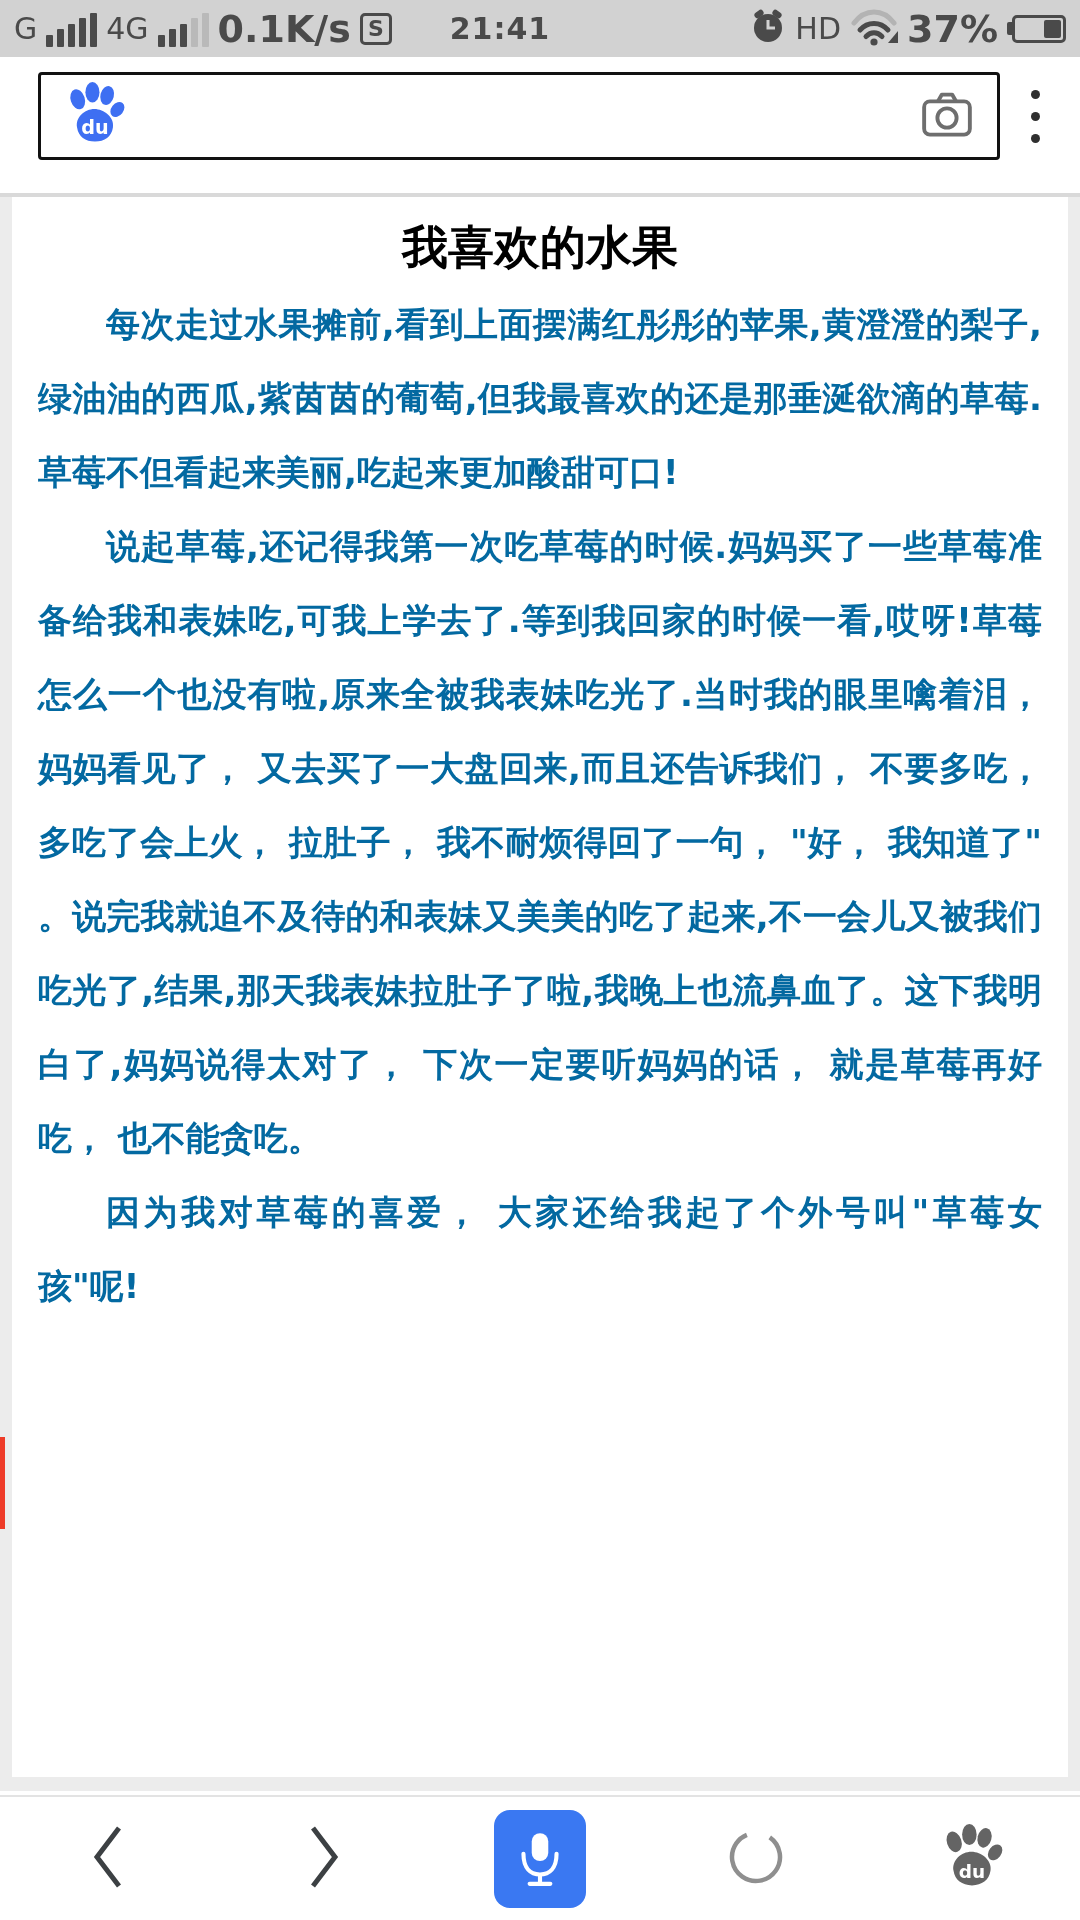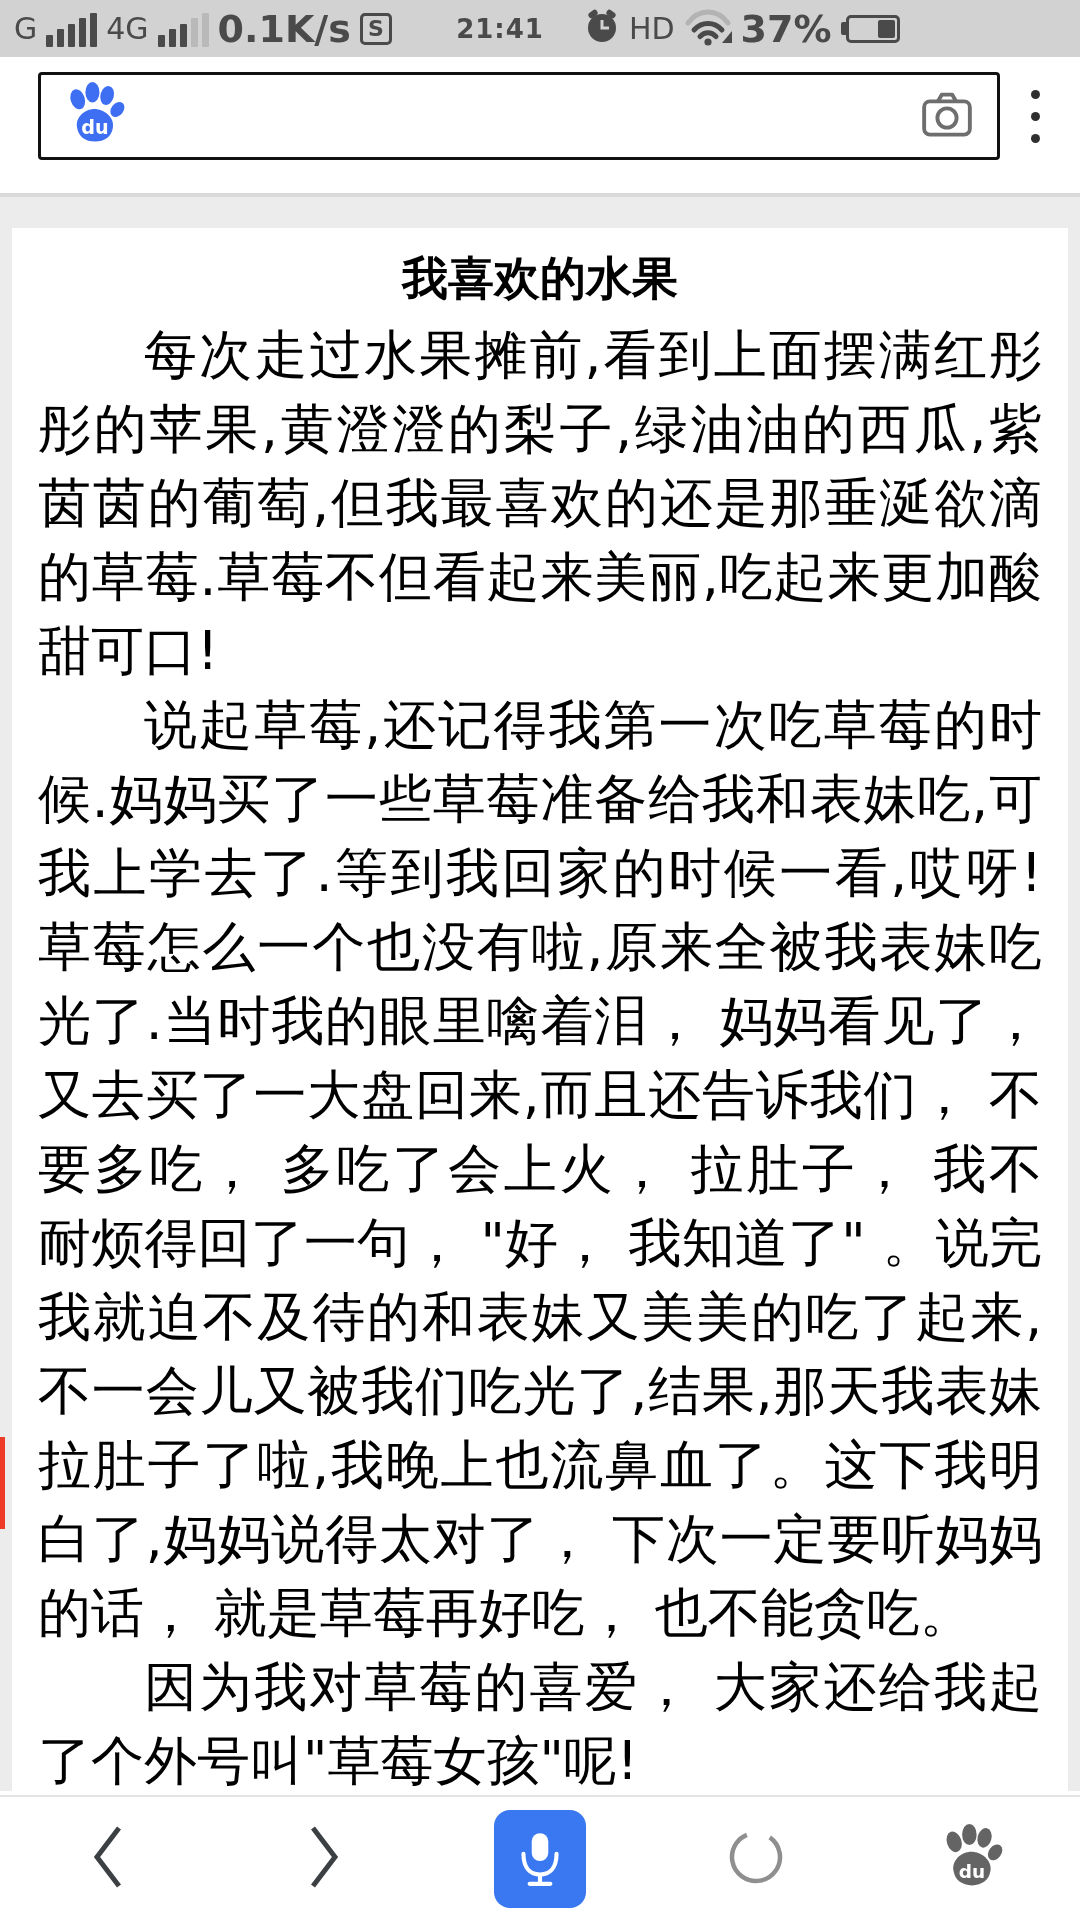--- a/index.html
+++ b/index.html
@@ -10,22 +10,22 @@
   }
   .screen{width:1080px;height:1920px;display:flex;flex-direction:column;position:relative;}
 
   
   .status-bar{
     height:57px;background:#d2d2d2;display:flex;align-items:center;
     padding:0 14px;box-sizing:border-box;color:#4a4a4a;flex:0 0 auto;
   }
   .sb-left,.sb-right{display:flex;align-items:center;gap:9px;}
   .sb-left{flex:1;}
-  .sb-center{flex:0 0 auto;font-size:26px;font-weight:bold;letter-spacing:1px;transform:translateX(-40px);}
-  .sb-right{flex:1;justify-content:flex-start;}
+  .sb-center{flex:0 0 auto;font-size:30px;font-weight:bold;letter-spacing:1px;transform:translateX(-40px);}
+  .sb-right{flex:1;justify-content:flex-end;}
   .sb-label{font-size:30px;}
   .sb-strong{font-size:38px;font-weight:bold;}
   .bars{display:flex;align-items:flex-end;gap:4px;height:36px;}
   .bars .bar{width:7px;background:#b9b9b9;border-radius:1px;display:inline-block;}
   .bars .bar.filled{background:#4a4a4a;}
   .s-badge{
     width:32px;height:32px;border:3px solid #4a4a4a;border-radius:5px;
     display:flex;align-items:center;justify-content:center;
     font-size:22px;font-weight:bold;color:#4a4a4a;box-sizing:border-box;
   }
@@ -54,28 +54,28 @@
   .menu-dots i{width:9px;height:9px;border-radius:50%;background:#2f2f2f;}
 
   
   .content{flex:1 1 auto;background:#ffffff;position:relative;overflow:hidden;}
   .sheet-frame{
     margin-top:18px;border-top:4px solid #d9d9d9;background:#ececec;
     padding:0 12px 14px 12px;height:calc(100% - 22px);box-sizing:border-box;
   }
   .sheet{
     background:#ffffff;height:100%;box-sizing:border-box;
-    padding:6px 26px 8px 26px;overflow:hidden;margin-top:31px;
+    padding:6px 26px 8px 26px;overflow:hidden;
   }
   .essay-title{
     font-size:46px;font-weight:bold;color:#000;text-align:center;
     line-height:80px;margin:4px 0 0 0;
   }
   .essay p{
-    font-size:53px;font-weight:normal;color:#000000;line-height:74px;
+    font-size:34px;font-weight:bold;color:#0369a1;line-height:74px;
     margin:0;text-indent:2em;text-align:justify;
   }
   .scroll-indicator{
     position:absolute;left:0;top:1262px;width:5px;height:92px;background:#ee3b28;
   }
 
   
   .toolbar{
     height:123px;background:#ffffff;border-top:2px solid #e3e3e3;
     display:flex;align-items:center;flex:0 0 auto;

